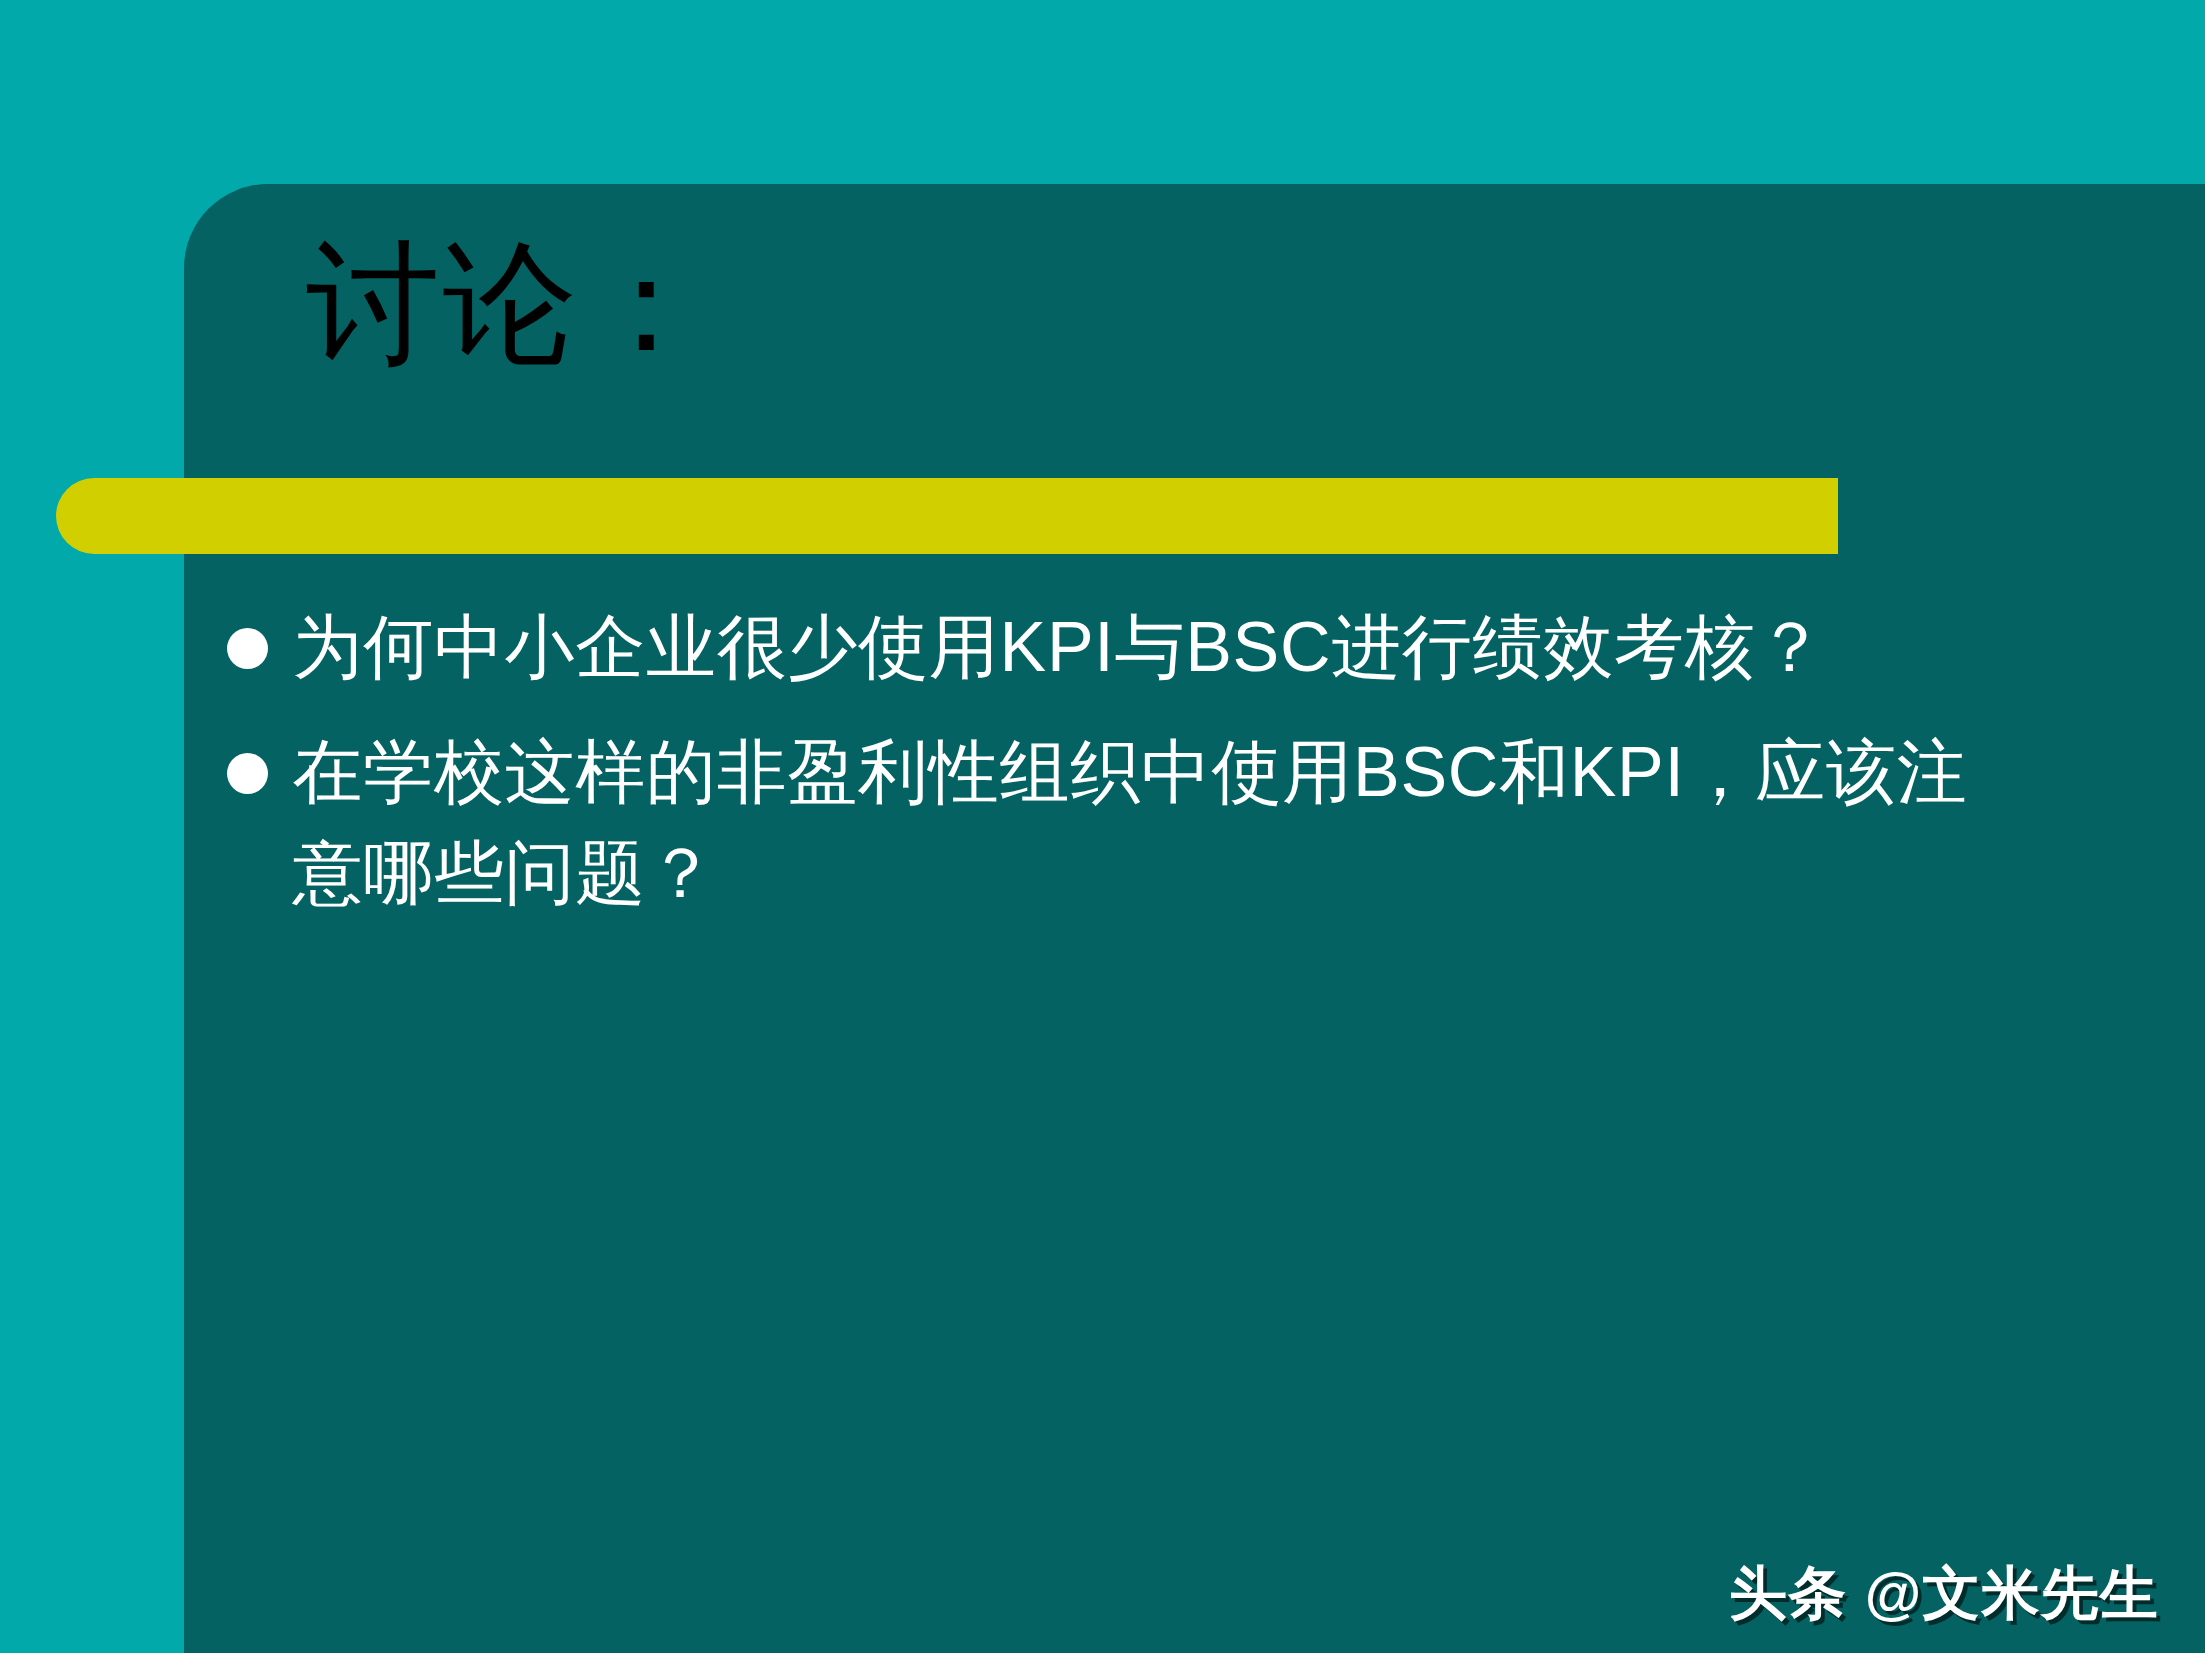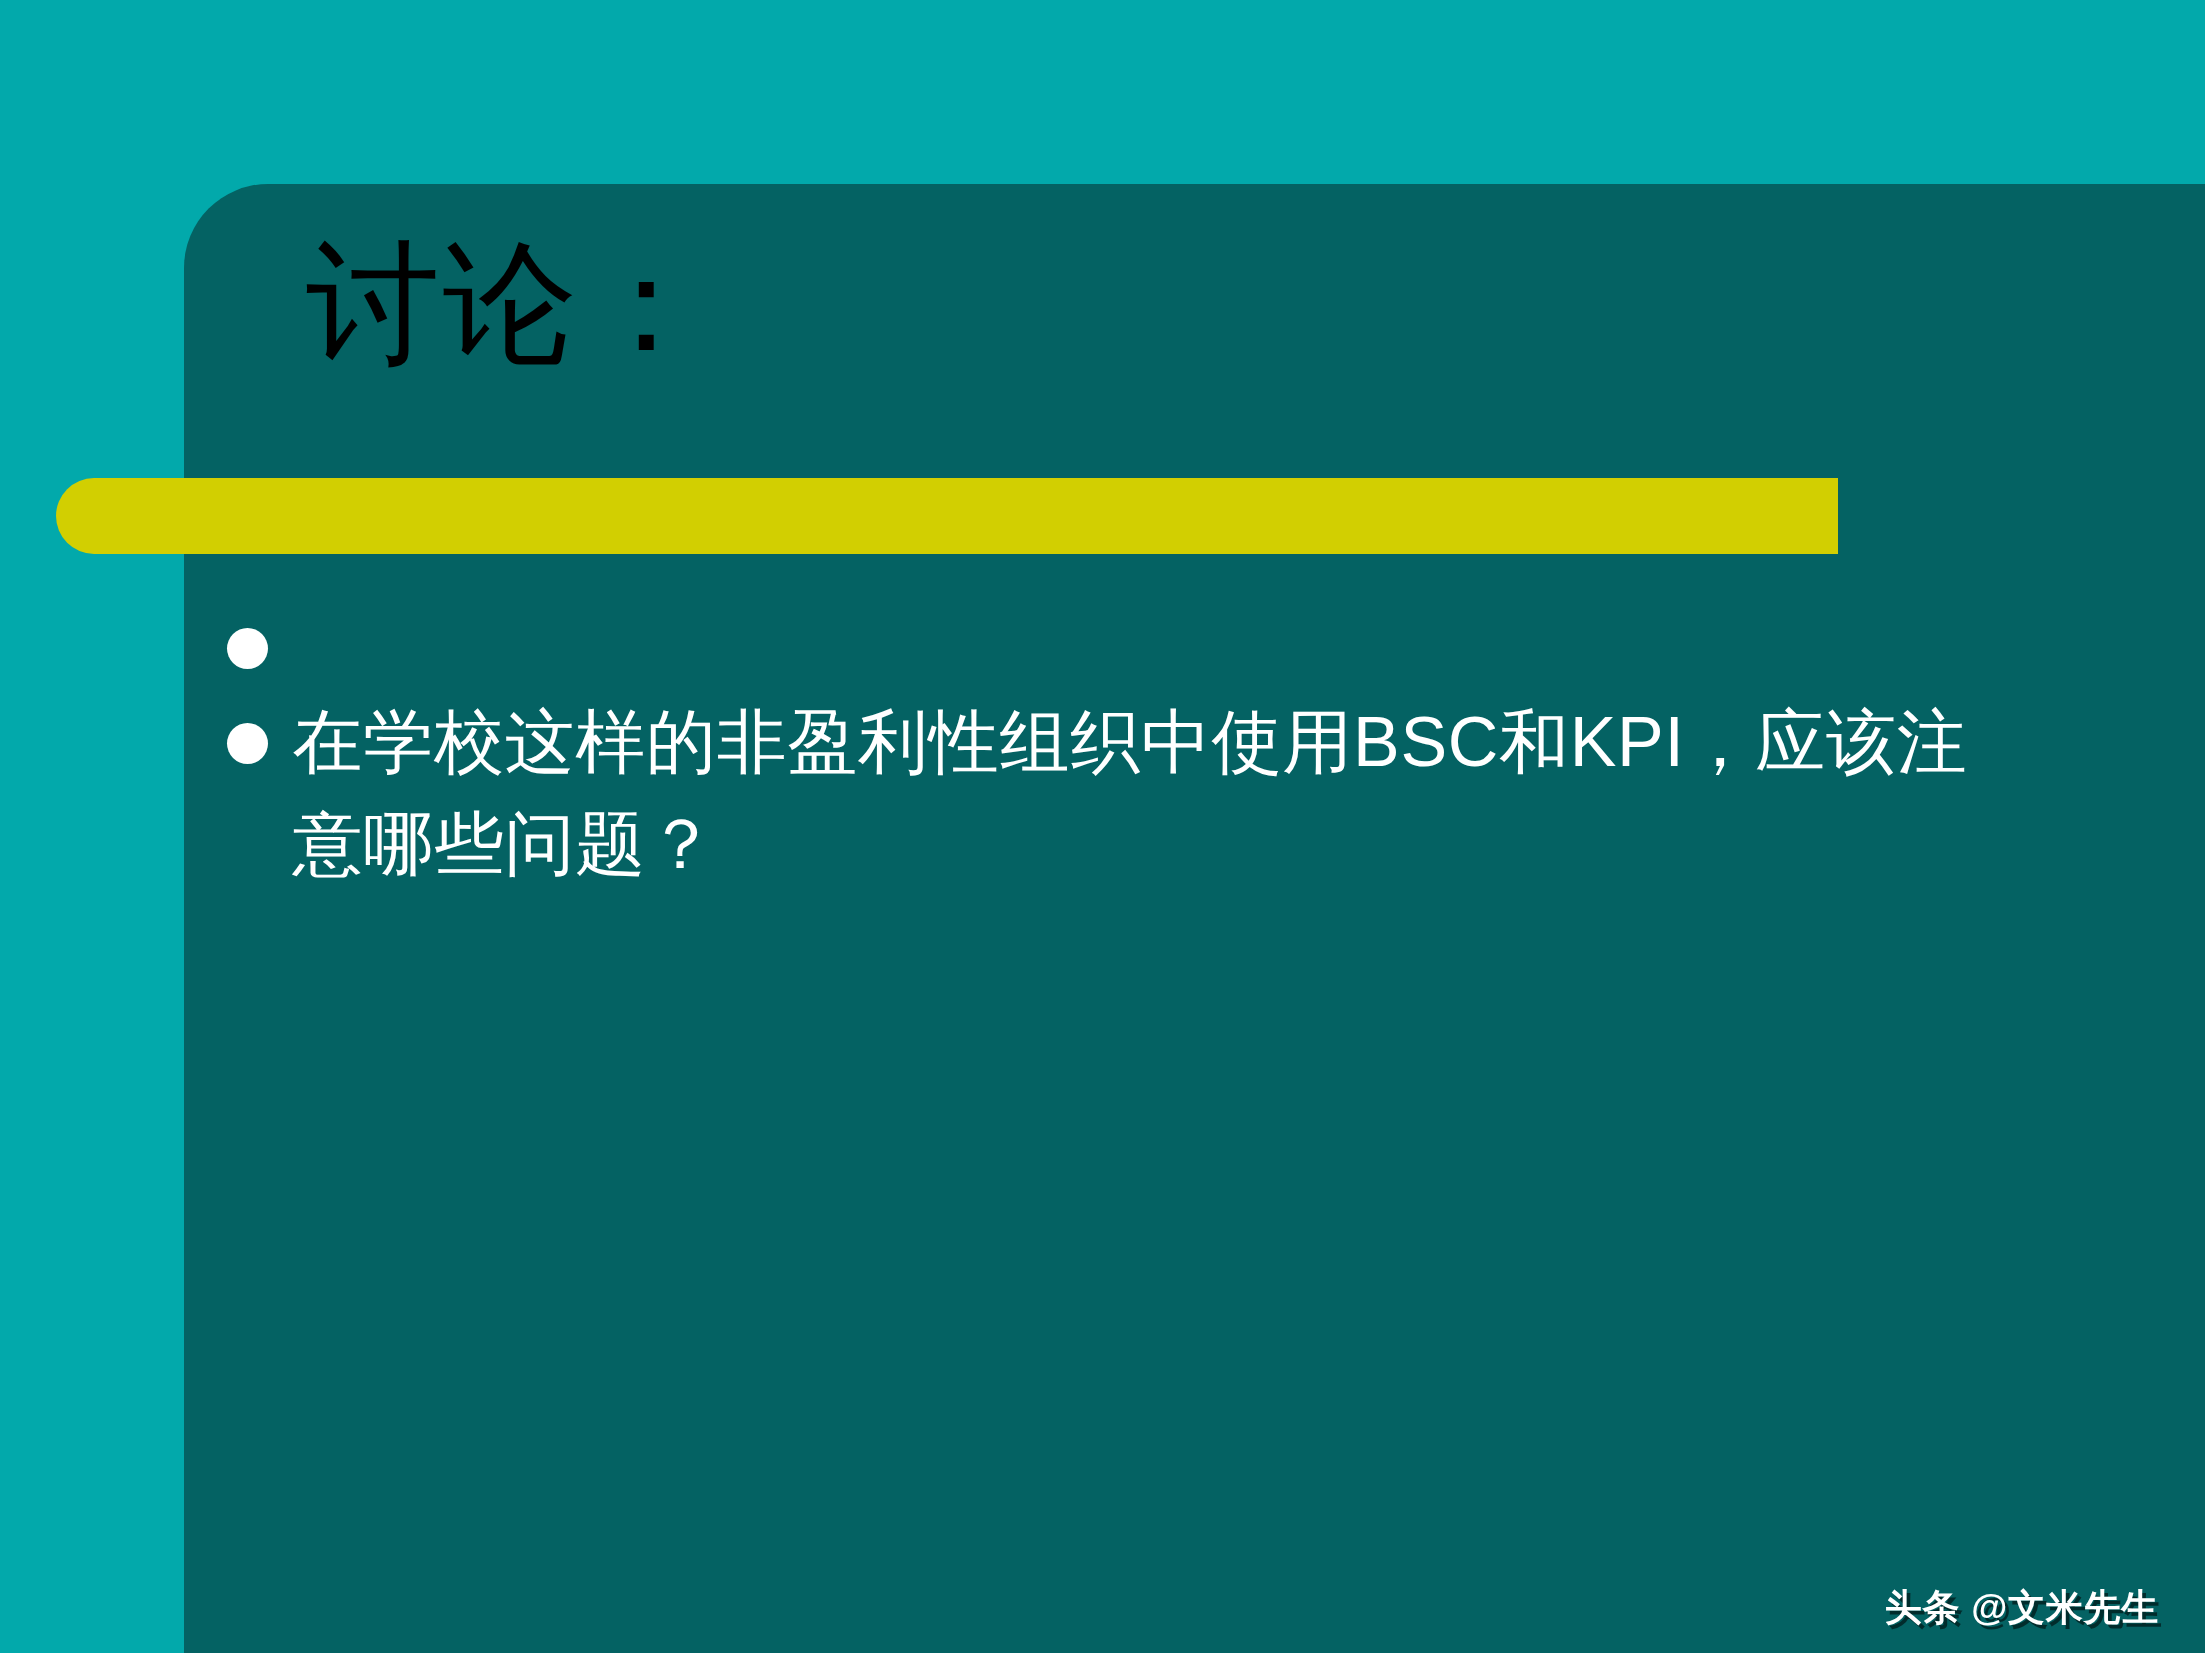--- a/index.html
+++ b/index.html
@@ -114,21 +114,21 @@
     letter-spacing: 0.01em;
   }
 
   
   .watermark {
     position: absolute;
     right: 46px;
     bottom: 21.4px;
     z-index: 9;
     color: #ffffff;
-    font-size: 37px;
+    font-size: 58px;
     font-weight: bold;
     letter-spacing: 0.02em;
     text-shadow: 3.8px 3.8px 0 rgba(0,0,0,0.55);
     white-space: nowrap;
   }
 </style>
 </head>
 <body>
 
 <div class="slide">
@@ -142,20 +142,21 @@
   <div class="left-strip"></div>
 
   <div class="title">讨论：</div>
 
   <div class="yellow-bar"></div>
 
   <div class="bullets">
 
     <div class="bullet-row">
       <span class="bullet-dot"></span>
+      <span class="bullet-text">为何中小企业很少使用KPI与BSC进行绩效考核？</span>
     </div>
 
     <div class="bullet-row">
       <span class="bullet-dot"></span>
       <span class="bullet-text">在学校这样的非盈利性组织中使用BSC和KPI，应该注意哪些问题？</span>
     </div>
 
   </div>
 
   <div class="watermark">头条 @文米先生</div>

